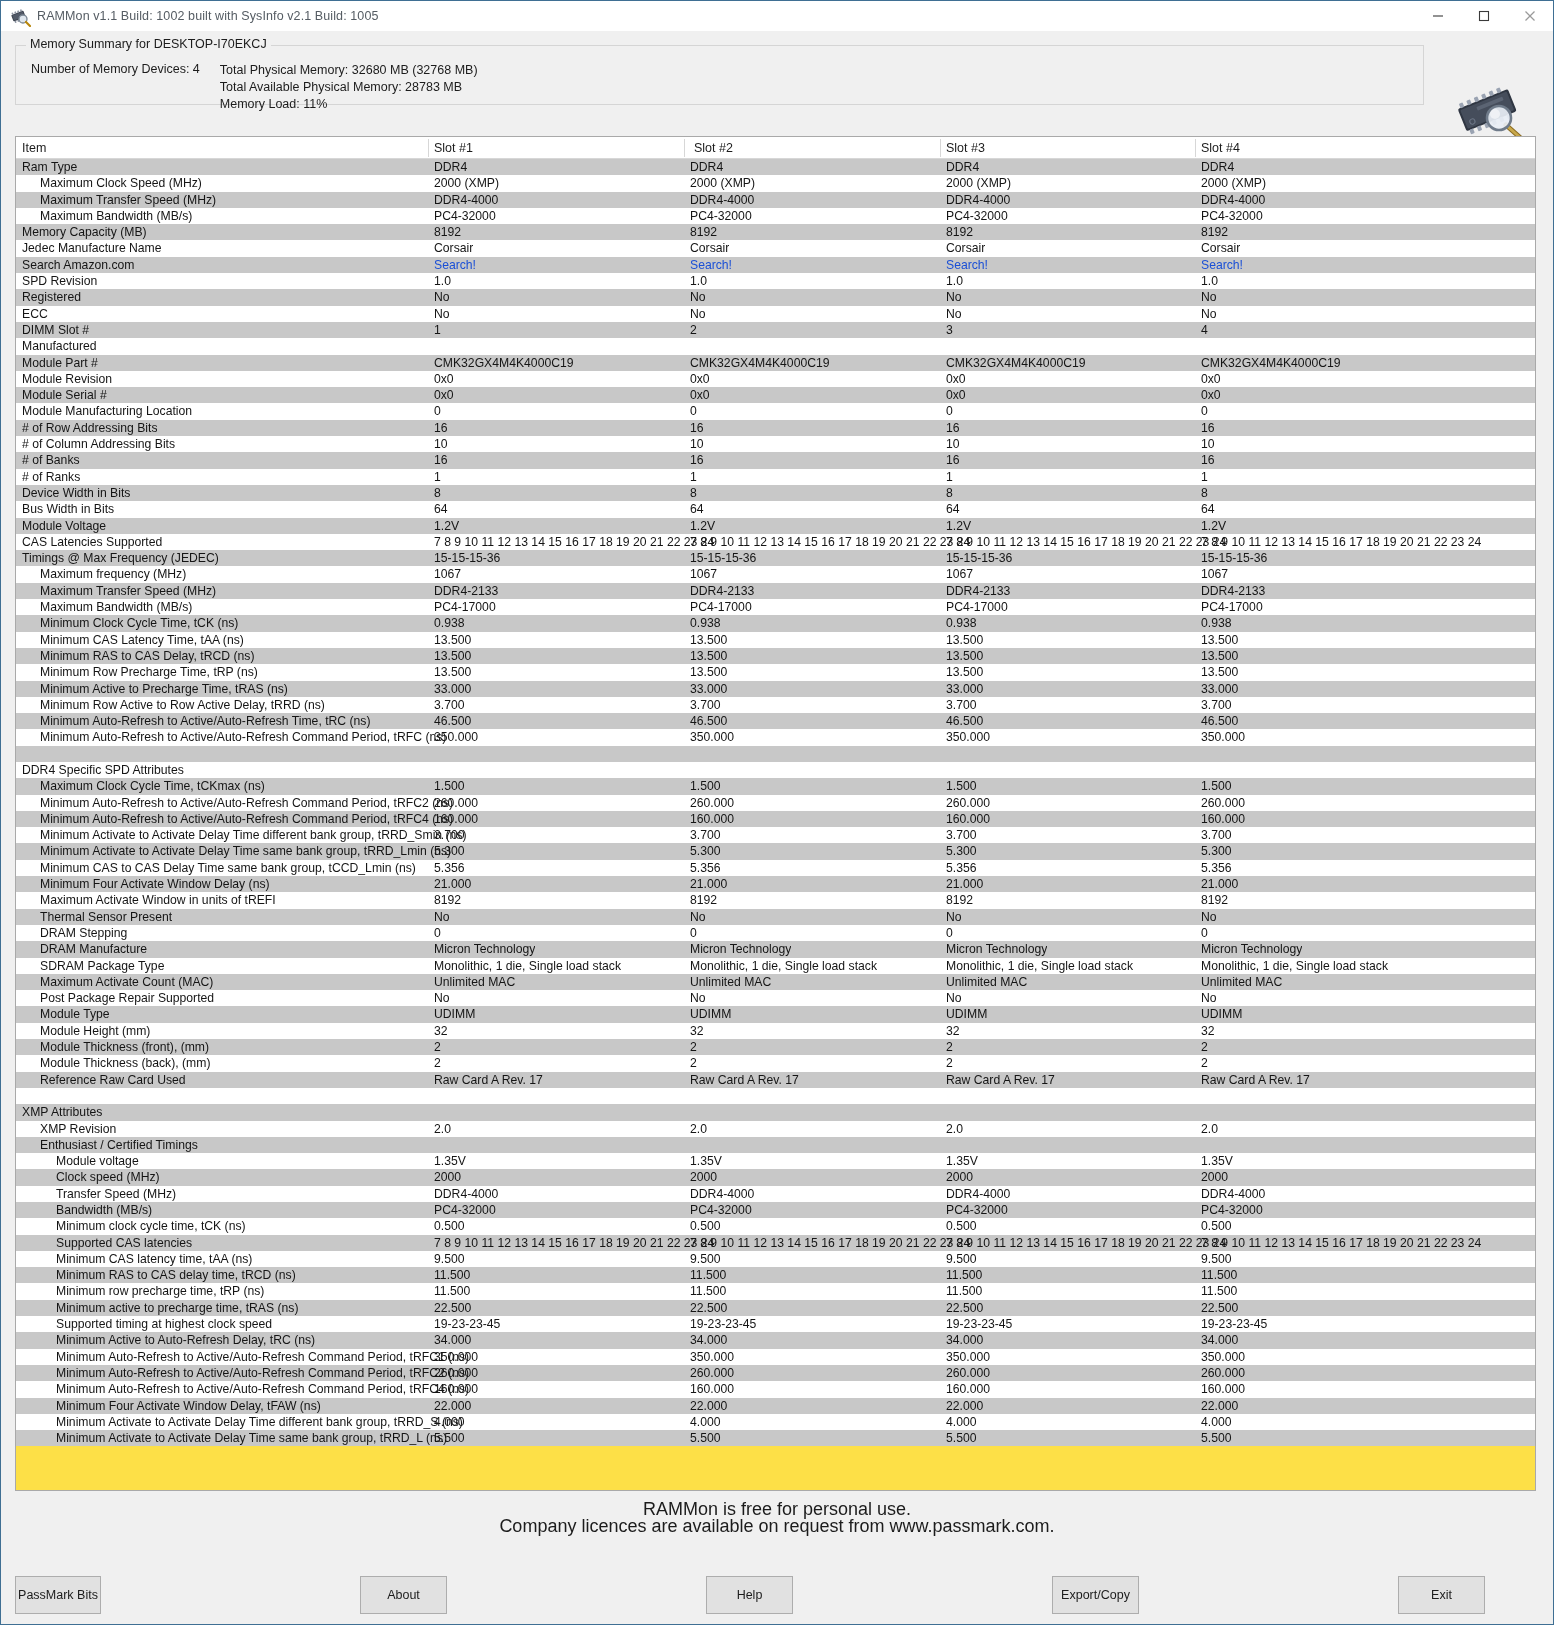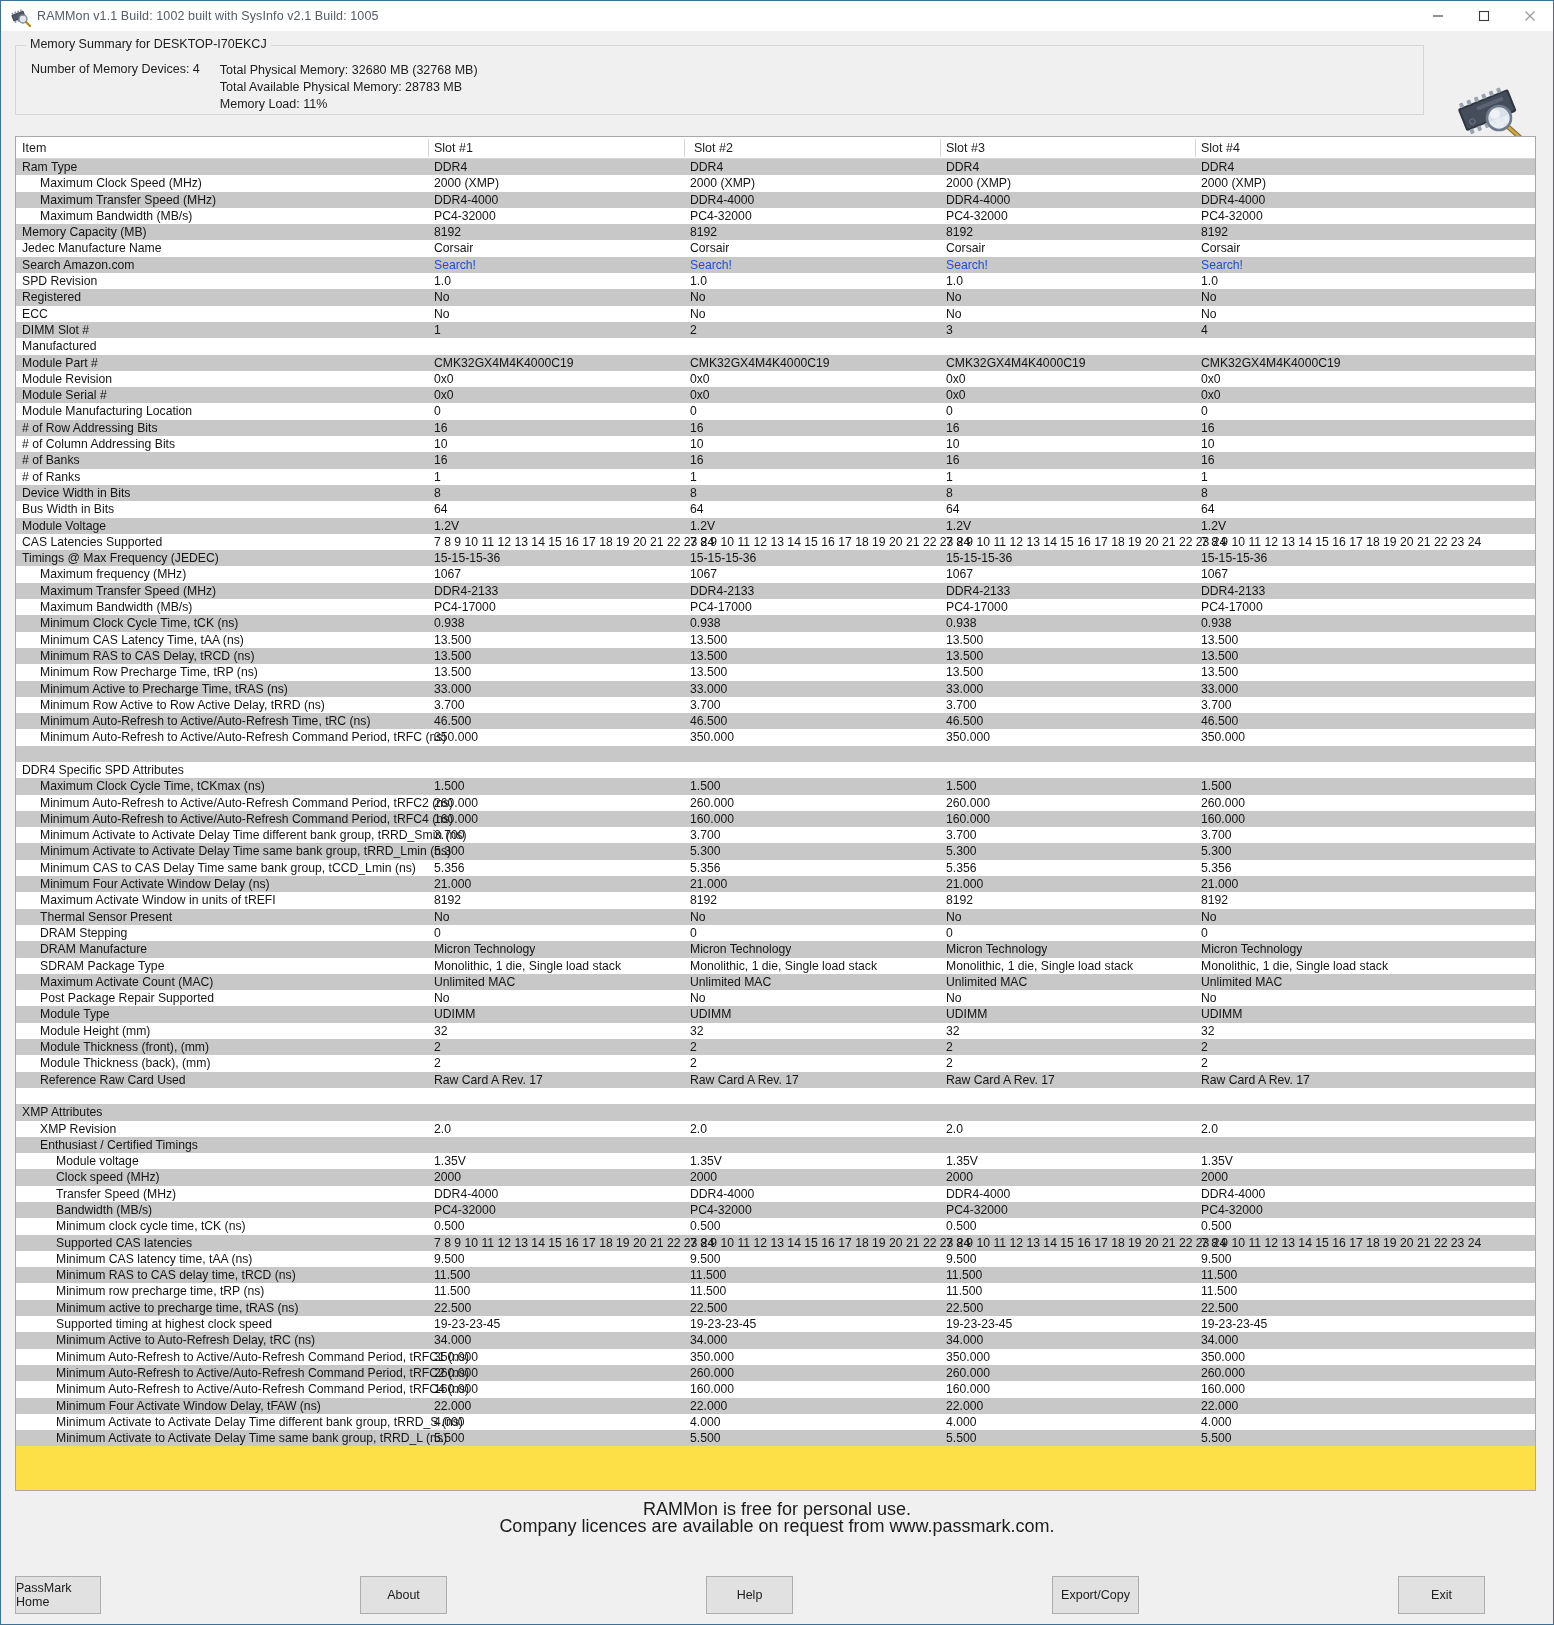--- a/index.html
+++ b/index.html
@@ -47,21 +47,21 @@
   #client {
     position: absolute;
     top: 30px; left: 0; right: 0; bottom: 0;
     background: #f0f0f0;
   }
 
   
   #summary-box {
     position: absolute;
     left: 14px; top: 14px;
-    width: 1409px; height: 70px;
+    width: 1409px; height: 60px;
     border: 1px solid #d5d5d5;
     background: #f0f0f0;
   }
   #summary-legend {
     position: absolute;
     left: 10px; top: -9px;
     background: #f0f0f0;
     padding: 0 4px;
     font-size: 12.5px;
     color: #1c1c1c;
@@ -795,21 +795,21 @@
           </div>
         </div>
     </div>
 
     <div id="footer-text">
       <div>RAMMon is free for personal use.</div>
       <div>Company licences are available on request from www.passmark.com.</div>
     </div>
 
     <div id="buttons">
-        <div class="btn" style="left: 14px; width: 86px;">PassMark Home</div>
+        <div class="btn" style="left: 14px; width: 86px;">PassMark Bits</div>
         <div class="btn" style="left: 359px; width: 87px;">About</div>
         <div class="btn" style="left: 705px; width: 87px;">Help</div>
         <div class="btn" style="left: 1051px; width: 87px;">Export/Copy</div>
         <div class="btn" style="left: 1397px; width: 87px;">Exit</div>
       </div>
 
   </div>
 </div>
 
 </body></html>

